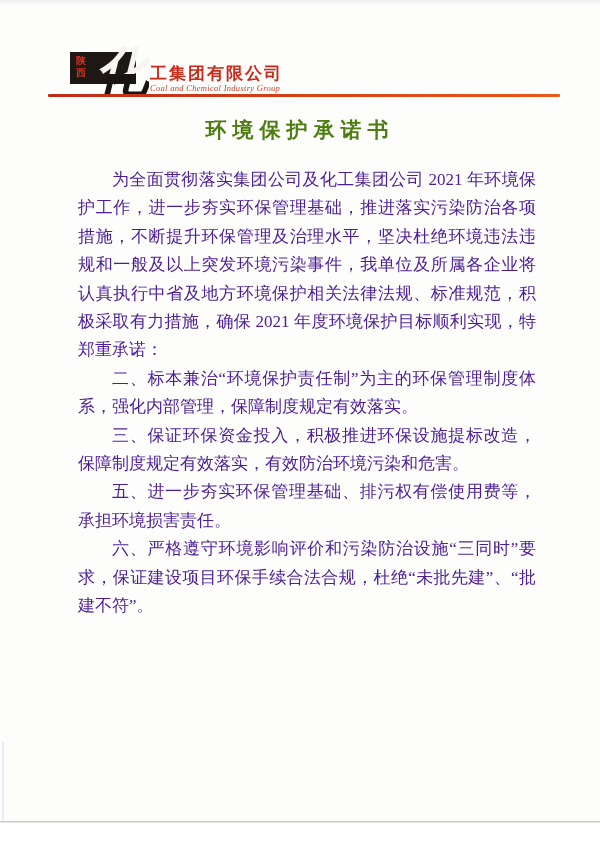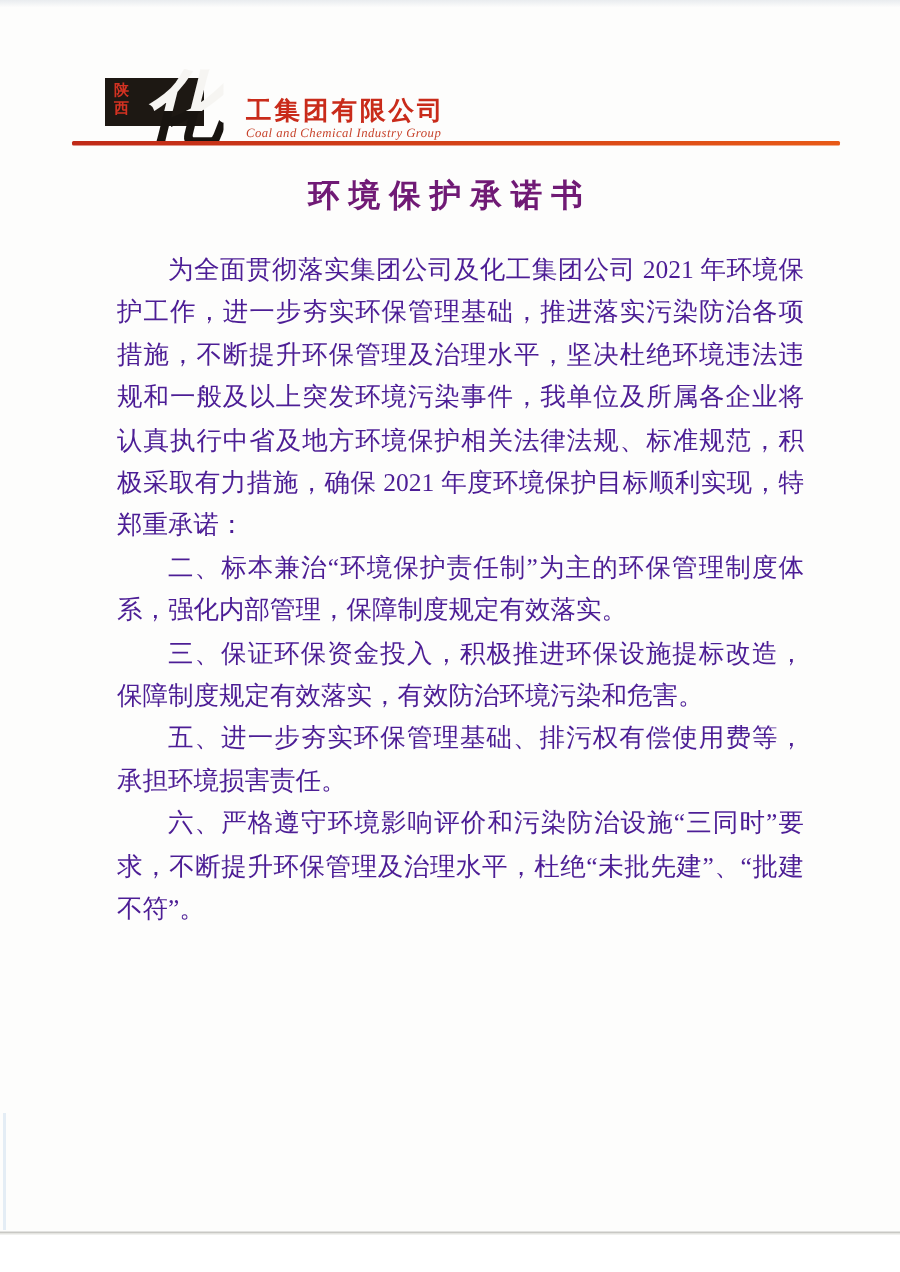--- a/index.html
+++ b/index.html
@@ -38,42 +38,42 @@
     font-family:"Liberation Serif","DejaVu Serif",serif;
   }
   .hua{
     position:absolute;left:25px;top:-6px;
     font-size:54px;line-height:50px;font-style:italic;font-weight:bold;
     font-family:"DejaVu Serif","Liberation Serif",serif;
     background:linear-gradient(to bottom,#f6f5f2 56%,#181410 56%);
     -webkit-background-clip:text;background-clip:text;
     color:transparent;
   }
-  .logo-text{margin-left:28px;margin-top:12px;}
+  .logo-text{margin-left:14px;margin-top:12px;}
   .company-cn{
     color:#c92b1a;font-weight:bold;font-size:17px;line-height:19px;
     letter-spacing:2px;
     font-family:"Liberation Sans","DejaVu Sans",sans-serif;
   }
   .company-en{
     color:#c7432b;font-style:italic;font-size:8.5px;line-height:11px;
     letter-spacing:.3px;
     font-family:"Liberation Serif","DejaVu Serif",serif;
   }
   .header-rule{
     position:absolute;left:48px;top:94px;width:512px;height:3px;
     background:linear-gradient(to right,#c02a18,#e85a17);
     border-radius:1px;
   }
   
   h1.doc-title{
     position:absolute;left:0;top:116px;width:600px;margin:0;
     text-align:center;
     font-size:21px;font-weight:bold;letter-spacing:6px;
-    color:#701a75;
+    color:#4d7c0f;
     font-family:"Liberation Serif","DejaVu Serif",serif;
   }
   .doc-body{
     position:absolute;left:78px;top:166px;width:458px;
     font-size:17px;line-height:28.4px;color:#4c1d95;
     text-align:justify;
   }
   .doc-body p{
     margin:0;text-indent:2em;
   }
@@ -100,17 +100,17 @@
     <div class="header-rule"></div>
   </header>
 
   <h1 class="doc-title">环境保护承诺书</h1>
 
   <main class="doc-body">
     <p>为全面贯彻落实集团公司及化工集团公司 2021 年环境保护工作，进一步夯实环保管理基础，推进落实污染防治各项措施，不断提升环保管理及治理水平，坚决杜绝环境违法违规和一般及以上突发环境污染事件，我单位及所属各企业将认真执行中省及地方环境保护相关法律法规、标准规范，积极采取有力措施，确保 2021 年度环境保护目标顺利实现，特郑重承诺：</p>
     <p>二、标本兼治“环境保护责任制”为主的环保管理制度体系，强化内部管理，保障制度规定有效落实。</p>
     <p>三、保证环保资金投入，积极推进环保设施提标改造，保障制度规定有效落实，有效防治环境污染和危害。</p>
     <p>五、进一步夯实环保管理基础、排污权有偿使用费等，承担环境损害责任。</p>
-    <p>六、严格遵守环境影响评价和污染防治设施“三同时”要求，不断提升环保管理及治理水平，杜绝“未批先建”、“批建不符”。</p>
+    <p>六、严格遵守环境影响评价和污染防治设施“三同时”要求，保证建设项目环保手续合法合规，杜绝“未批先建”、“批建不符”。</p>
   </main>
 
   <div class="scan-left-tint"></div>
 </div>
 
 </body></html>

